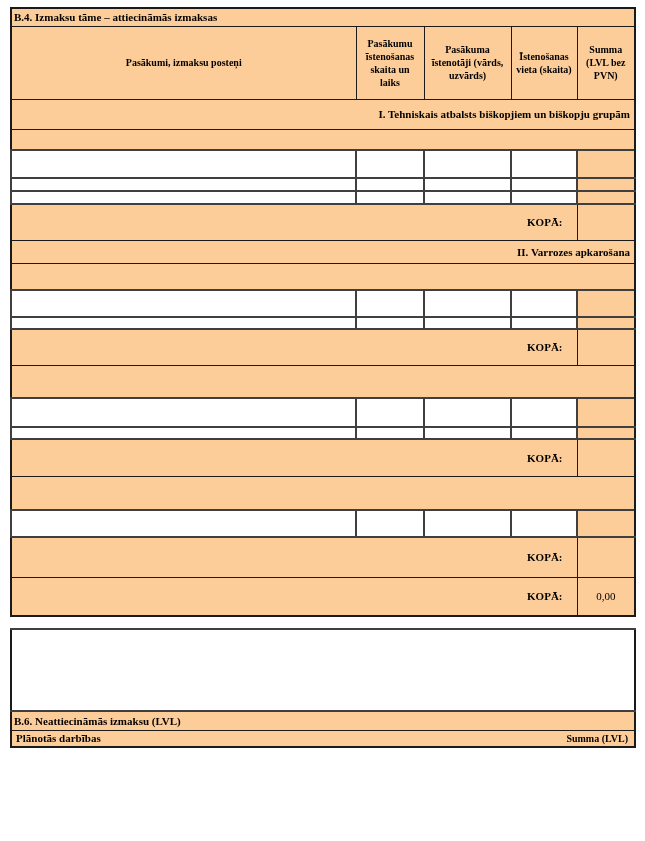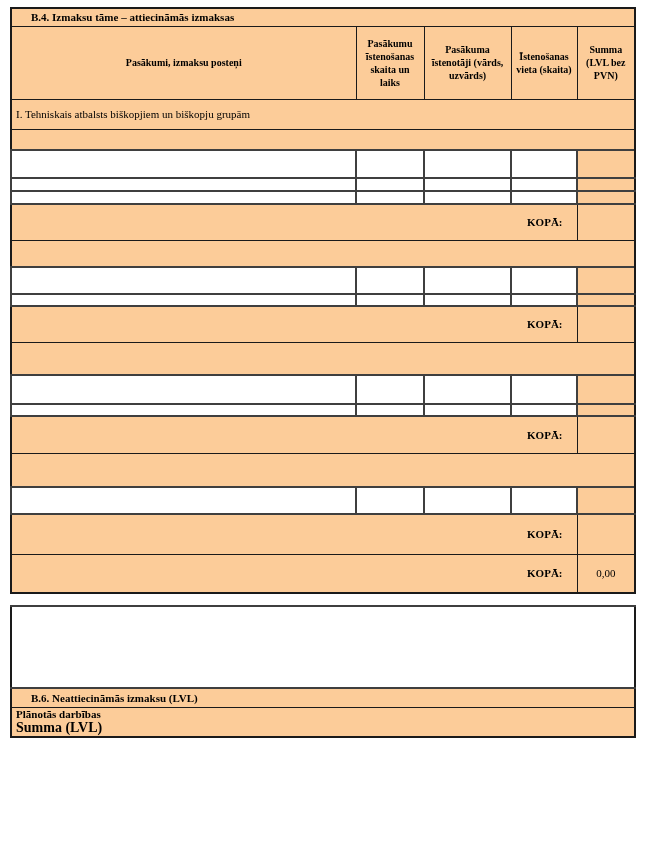--- a/index.html
+++ b/index.html
@@ -21,44 +21,44 @@
   #b5-table{margin-top:11px;}
   td{
     border:1px solid #1a1a1a;
     padding:0 4px;
     font-size:11px;
     vertical-align:middle;
     overflow:hidden;
   }
   .orange{background:#FCCC99;}
   .bold{font-weight:bold;}
-  .title-cell{font-weight:bold;padding-left:19px;}
+  .title-cell{font-weight:bold;padding-left:2px;}
   .colhead{
     font-weight:bold;text-align:center;
     font-size:10px;line-height:1.3;
     padding:2px 3px;
   }
-  .section-head{font-weight:normal;text-align:left;font-size:11px;}
+  .section-head{font-weight:bold;text-align:right;font-size:11px;}
   .w{
     background:#ffffff;
     border:2px solid #3f3f3f;
   }
   .sum-shaded{
     background:#FCCC99;
     border:2px solid #3f3f3f;
     border-right:2px solid #1a1a1a;
   }
   .kopa-cell{font-weight:bold;text-align:right;padding-right:14px;font-size:11px;padding-left:32px;}
   .grand-val{font-weight:normal;text-align:center;font-size:11px;}
   .b5-desc{
     background:#fff;
     border-top:2px solid #3f3f3f;
     border-bottom:2px solid #3f3f3f;
   }
-  .split-row{display:flex;justify-content:space-between;flex-direction:column;}
+  .split-row{display:flex;justify-content:space-between;align-items:center;}
 </style>
 </head>
 <body>
 
 <div class="page">
 
   <table id="b4-table">
     <colgroup>
       <col style="width:345px">
       <col style="width:68px">
@@ -105,20 +105,23 @@
       <td class="w"></td>
       <td class="w"></td>
       <td class="w"></td>
       <td class="sum-shaded"></td>
     </tr>
     <tr style="height:36px">
       <td colspan="4" class="orange kopa-cell">KOPĀ:</td>
       <td class="orange"></td>
     </tr>
 
+    <tr style="height:23px">
+      <td colspan="5" class="orange section-head">II. Varrozes apkarošana</td>
+    </tr>
     <tr style="height:27px">
       <td colspan="5" class="orange"></td>
     </tr>
     <tr style="height:27px">
       <td class="w"></td>
       <td class="w"></td>
       <td class="w"></td>
       <td class="w"></td>
       <td class="sum-shaded"></td>
     </tr>
@@ -186,20 +189,20 @@
     <tr style="height:82px">
       <td class="b5-desc"></td>
     </tr>
     <tr style="height:19px">
       <td class="orange title-cell">B.6. Neattiecināmās izmaksu (LVL)</td>
     </tr>
     <tr style="height:17px">
       <td class="orange">
         <div class="split-row">
           <span class="bold" style="font-size:11px">Plānotās darbības</span>
-          <span class="bold" style="font-size:14px;padding-right:2px">Summa (LVL)</span>
+          <span class="bold" style="font-size:10px;padding-right:2px">Summa (LVL)</span>
         </div>
       </td>
     </tr>
   </tbody>
     </table>
 
 </div>
 
 </body></html>

